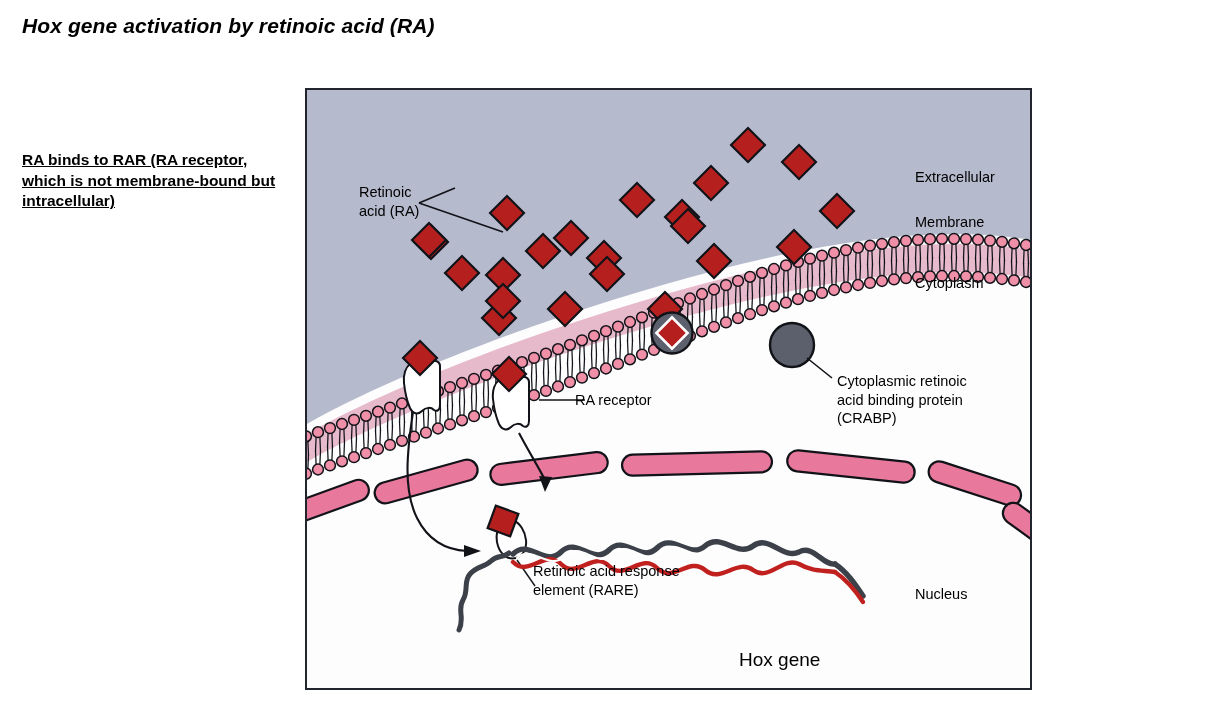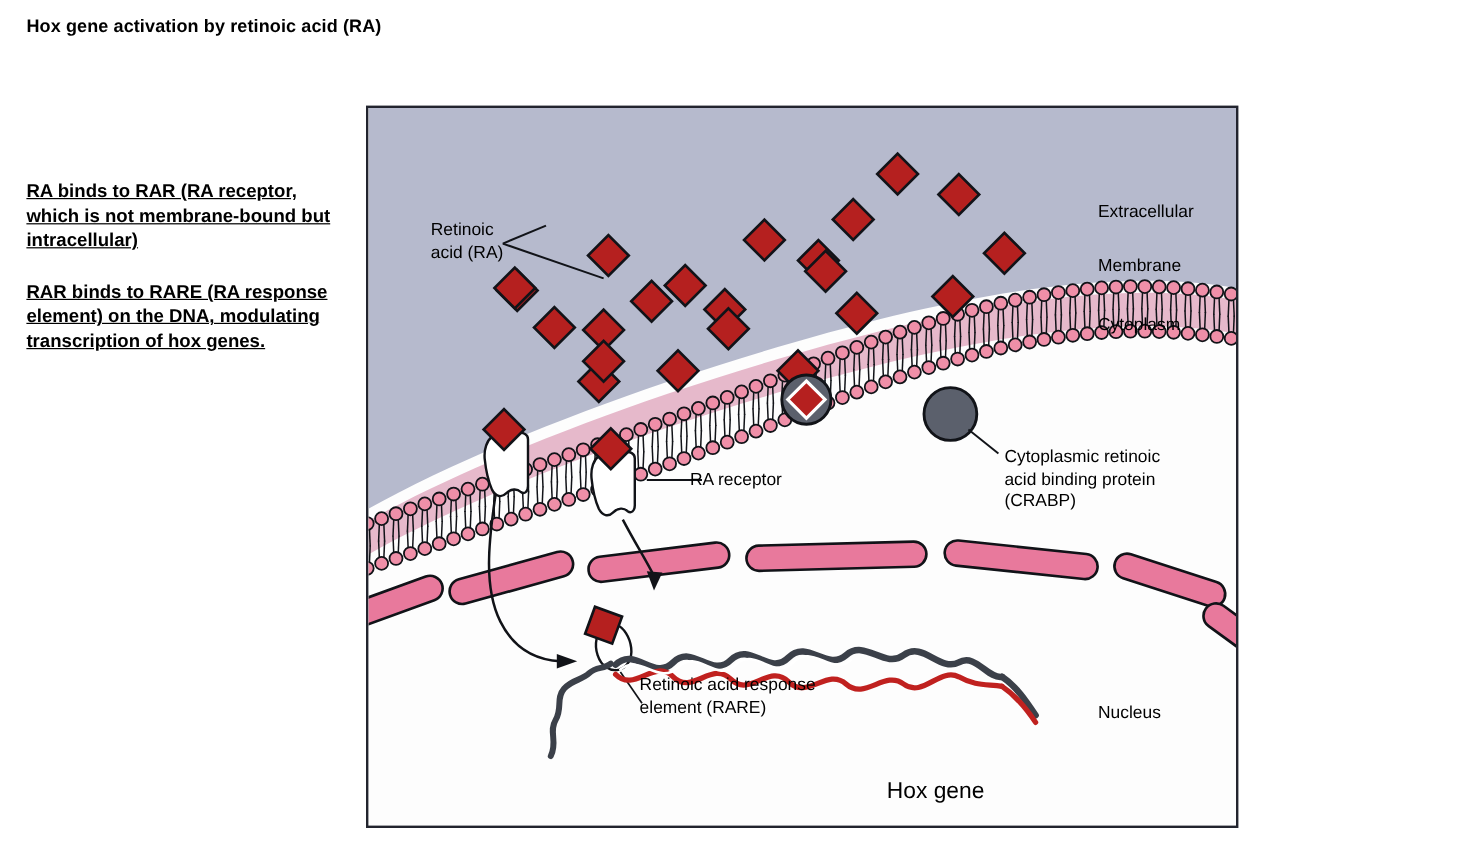--- a/index.html
+++ b/index.html
@@ -3,54 +3,53 @@
 <meta charset="utf-8">
 <style>
   html,body{margin:0;padding:0;background:#ffffff;}
   body{
     width:1228px;height:720px;position:relative;overflow:hidden;
     font-family:"Liberation Sans", sans-serif;
     -webkit-font-smoothing:antialiased;
   }
   .page-title{
     position:absolute;left:22px;top:14px;
-    font-size:15px;font-weight:bold;color:#000;letter-spacing:.1px;
+    font-size:21px;font-weight:bold;color:#000;letter-spacing:.1px;font-style:italic;
   }
   .sidebar{position:absolute;left:22px;top:150px;width:255px;text-decoration:underline;}
   .sidebar p{
     margin:0 0 22px 0;font-size:15.5px;font-weight:bold;color:#000;
     line-height:1.33;
   }
   .figure-frame{
     position:absolute;left:305px;top:88px;width:723px;height:598px;
     border:2.5px solid #22242e;background:#fdfdfd;overflow:hidden;
   }
   .fig-svg{position:absolute;left:0;top:0;width:723px;height:598px;display:block;}
   .lbl{
     position:absolute;font-size:14.5px;color:#000;line-height:1.28;
     white-space:pre-line;
   }
   .lbl-extracellular{left:608px;top:78px;}
   .lbl-membrane{left:608px;top:123px;}
-  .lbl-cytoplasm{left:608px;top:172px;text-align:right;}
+  .lbl-cytoplasm{left:608px;top:184px;text-align:right;}
   .lbl-retinoic{left:52px;top:93px;}
   .lbl-ra-receptor{left:268px;top:301px;}
   .lbl-crabp{left:530px;top:282px;}
   .lbl-rare{left:226px;top:472px;}
   .lbl-nucleus{left:608px;top:495px;}
   .lbl-hoxgene{left:432px;top:558px;font-size:19px;}
 </style>
 </head>
 <body>
 
 <div class="page-title">Hox gene activation by retinoic acid (RA)</div>
 
 <div class="sidebar">
   <p>RA binds to RAR (RA receptor, which is not membrane-bound but intracellular)</p>
-  <p>RAR binds to RARE (RA response element) on the DNA, modulating transcription of hox genes.</p>
 </div>
 
 <div class="figure-frame">
 
   <svg class="fig-svg" viewBox="0 0 723 598">
     <defs>
       <clipPath id="frameClip">
           <rect x="0" y="0" width="723" height="598"></rect>
         </clipPath>
 

